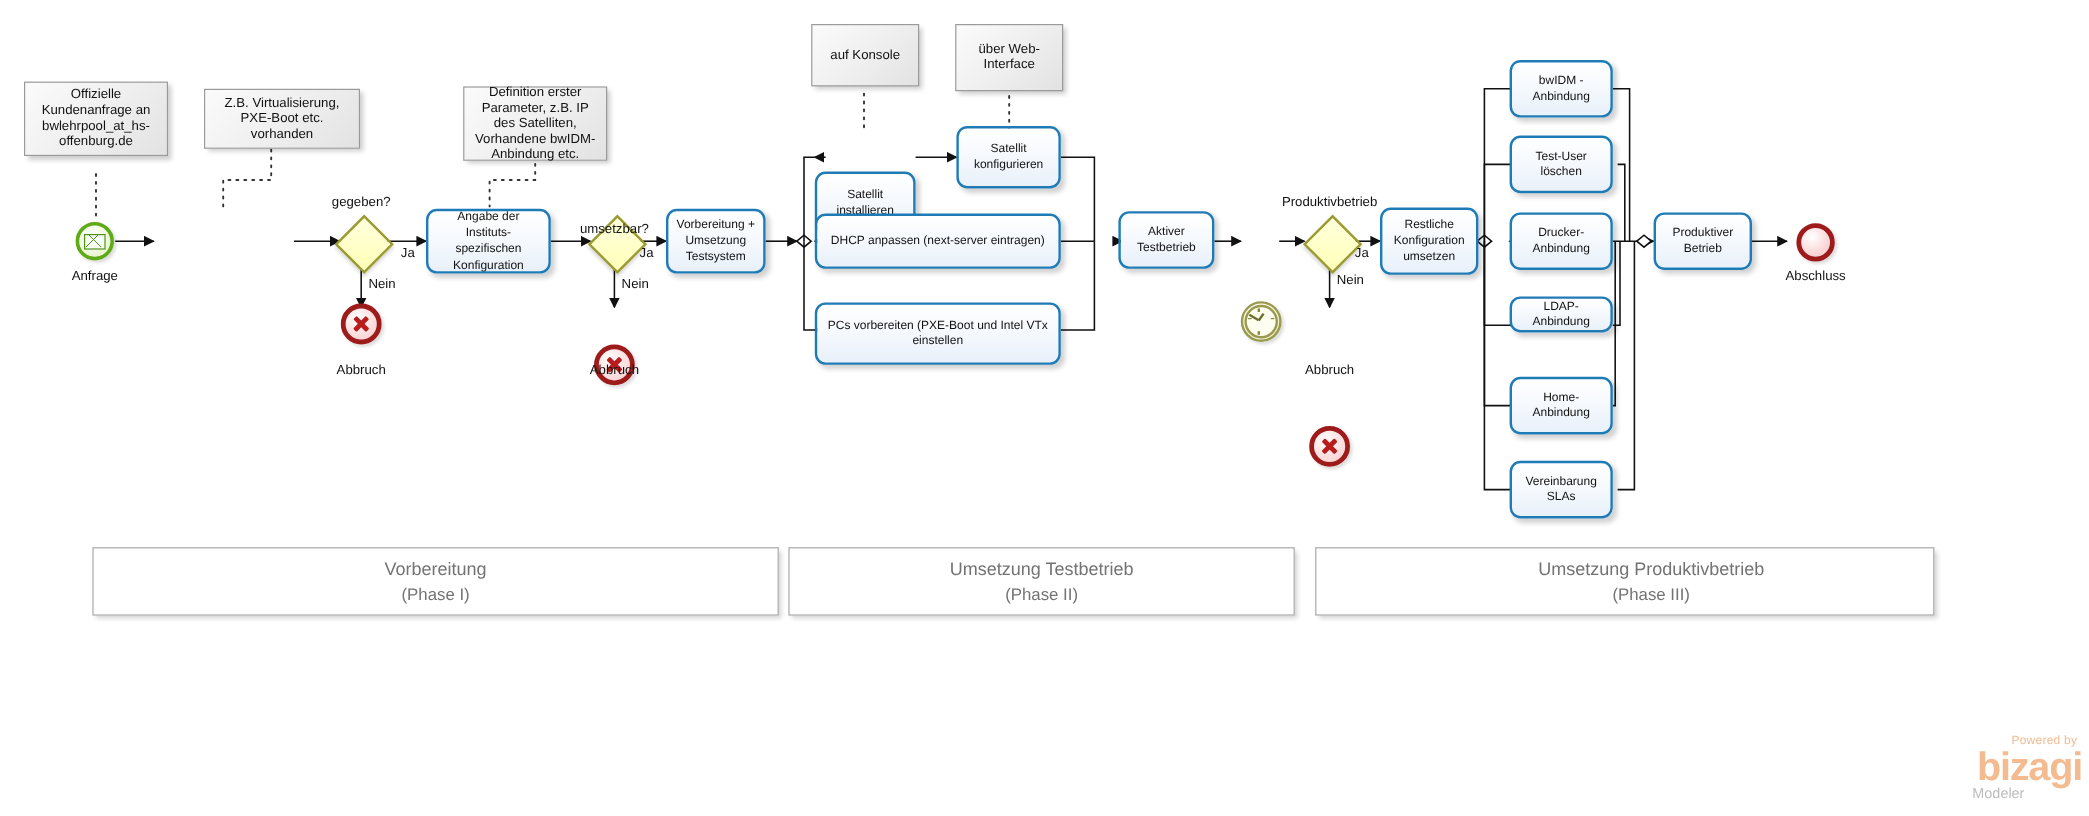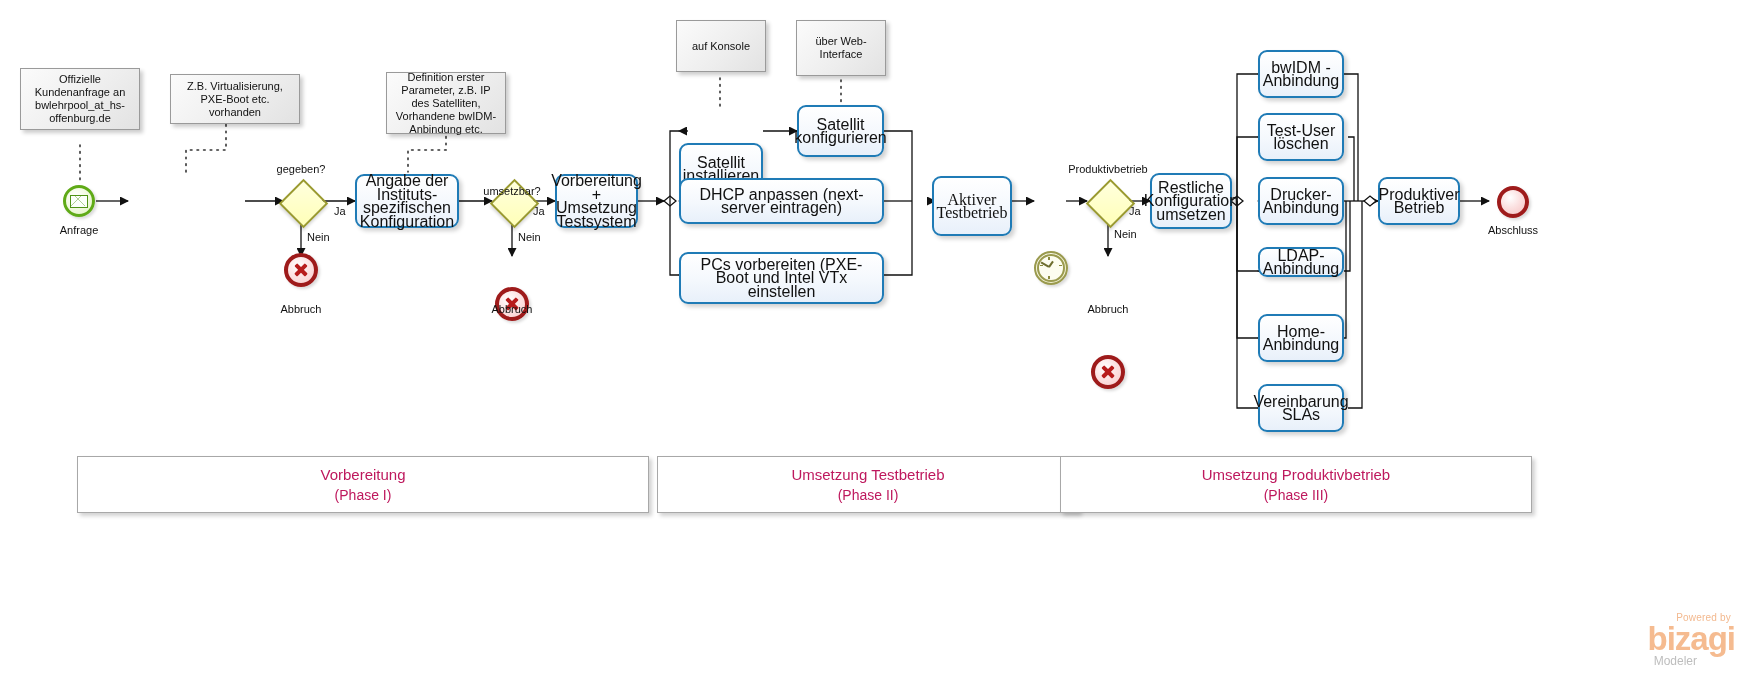--- a/index.html
+++ b/index.html
@@ -9,21 +9,21 @@
 
   
   .node{position:absolute;box-sizing:border-box;}
 
   
   .task{
     border:2px solid #1F7BB6;border-radius:9px;
     background:linear-gradient(180deg,#ffffff 0%,#f4f8fd 55%,#e8f0fa 100%);
     box-shadow:3px 3px 4px rgba(0,0,0,0.18);
     display:flex;align-items:center;justify-content:center;text-align:center;
-    font-size:16px;line-height:13.5px;color:#111;padding:2px 4px;
+    font-size:10px;line-height:13.5px;color:#111;padding:2px 4px;
   }
 
   
   .annot{
     border:1px solid #9a9a9a;
     background:linear-gradient(135deg,#fbfbfb 0%,#ededed 60%,#e2e2e2 100%);
     box-shadow:3px 3px 4px rgba(0,0,0,0.20);
     display:flex;align-items:center;justify-content:center;text-align:center;
     font-size:11px;line-height:13px;color:#111;padding:3px 5px;
   }
@@ -76,31 +76,31 @@
 
   
   svg.wires{position:absolute;left:0;top:0;width:1741px;height:680px;
             pointer-events:none;overflow:visible;}
 
   
   .phase{
     position:absolute;border:1px solid #a8a8a8;background:#ffffff;
     box-shadow:3px 3px 4px rgba(0,0,0,0.18);
     display:flex;flex-direction:column;align-items:center;justify-content:center;
-    font-size:15px;line-height:21px;color:#be185d;
+    font-size:15px;line-height:21px;color:#737373;
   }
   .phase .p2{font-size:14px;}
 
   
   #wm{position:absolute;right:6px;bottom:6px;width:148px;height:62px;
       text-align:right;}
   #wm .pb{font-size:10px;color:#f3b98f;letter-spacing:.2px;margin-right:4px;}
   #wm .bz{font-size:33px;line-height:31px;color:#f5bb90;font-weight:700;
           letter-spacing:-1px;}
-  #wm .md{font-size:12px;color:#bdbdbd;margin-right:38px;}
+  #wm .md{font-size:12px;color:#bdbdbd;margin-right:48px;}
 </style>
 </head>
 <body>
 
 <div id="canvas">
 
   <svg class="wires">
     <defs>
       <marker id="ah" markerWidth="9" markerHeight="9" refX="8" refY="4.5" orient="auto" markerUnits="userSpaceOnUse">
         <path d="M0,0 L9,4.5 L0,9 z" fill="#111"></path>
@@ -205,21 +205,21 @@
   </div>
   <div class="lbl lbl-c" style="left:512px;top:303px;">Abbruch</div>
 
   <div class="node task" style="left:555px;top:174px;width:83px;height:54px;">Vorbereitung + Umsetzung Testsystem</div>
 
   <div class="node task" style="left:679px;top:105px;width:84px;height:52px;margin-top:38px;">Satellit installieren</div>
   <div class="node task" style="left:797px;top:105px;width:87px;height:52px;">Satellit konfigurieren</div>
   <div class="node task" style="left:679px;top:178px;width:205px;height:46px;">DHCP anpassen (next-server eintragen)</div>
   <div class="node task" style="left:679px;top:252px;width:205px;height:52px;">PCs vorbereiten (PXE-Boot und Intel VTx einstellen</div>
 
-  <div class="node task" style="left:932px;top:176px;width:80px;height:60px;font-family:Liberation Serif, serif;">Aktiver Testbetrieb</div>
+  <div class="node task" style="left:932px;top:176px;width:80px;height:48px;">Aktiver Testbetrieb</div>
 
   <div class="node ev ev-timer" style="left:1034px;top:183px;">
     <div class="inner">
       <span class="tick" style="top:1px;"></span>
       <span class="tick" style="bottom:1px;"></span>
       <span class="tick" style="top:9px;left:1px;width:2.6px;height:1.4px;"></span>
       <span class="tick" style="top:9px;right:1px;left:auto;width:2.6px;height:1.4px;"></span>
       <span class="hh"></span>
         <span class="mm"></span>
     </div>
@@ -253,21 +253,21 @@
   <div class="lbl lbl-c" style="left:1513px;top:224px;">Abschluss</div>
 
   <div class="phase" style="left:77px;top:456px;width:570px;height:55px;">
     <span>Vorbereitung</span>
     <span class="p2">(Phase I)</span>
   </div>
   <div class="phase" style="left:657px;top:456px;width:420px;height:55px;">
     <span>Umsetzung Testbetrieb</span>
     <span class="p2">(Phase II)</span>
   </div>
-  <div class="phase" style="left:1060px;top:456px;width:470px;height:55px;">
+  <div class="phase" style="left:1096px;top:456px;width:470px;height:55px;padding-left:44px;">
     <span>Umsetzung Produktivbetrieb</span>
     <span class="p2">(Phase III)</span>
   </div>
 
   <div id="wm">
     <div class="pb">Powered by</div>
     <div class="bz">bizagi</div>
     <div class="md">Modeler</div>
   </div>
 

